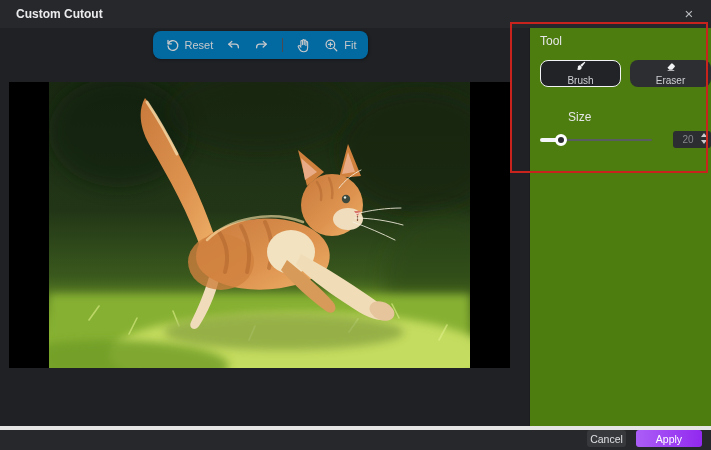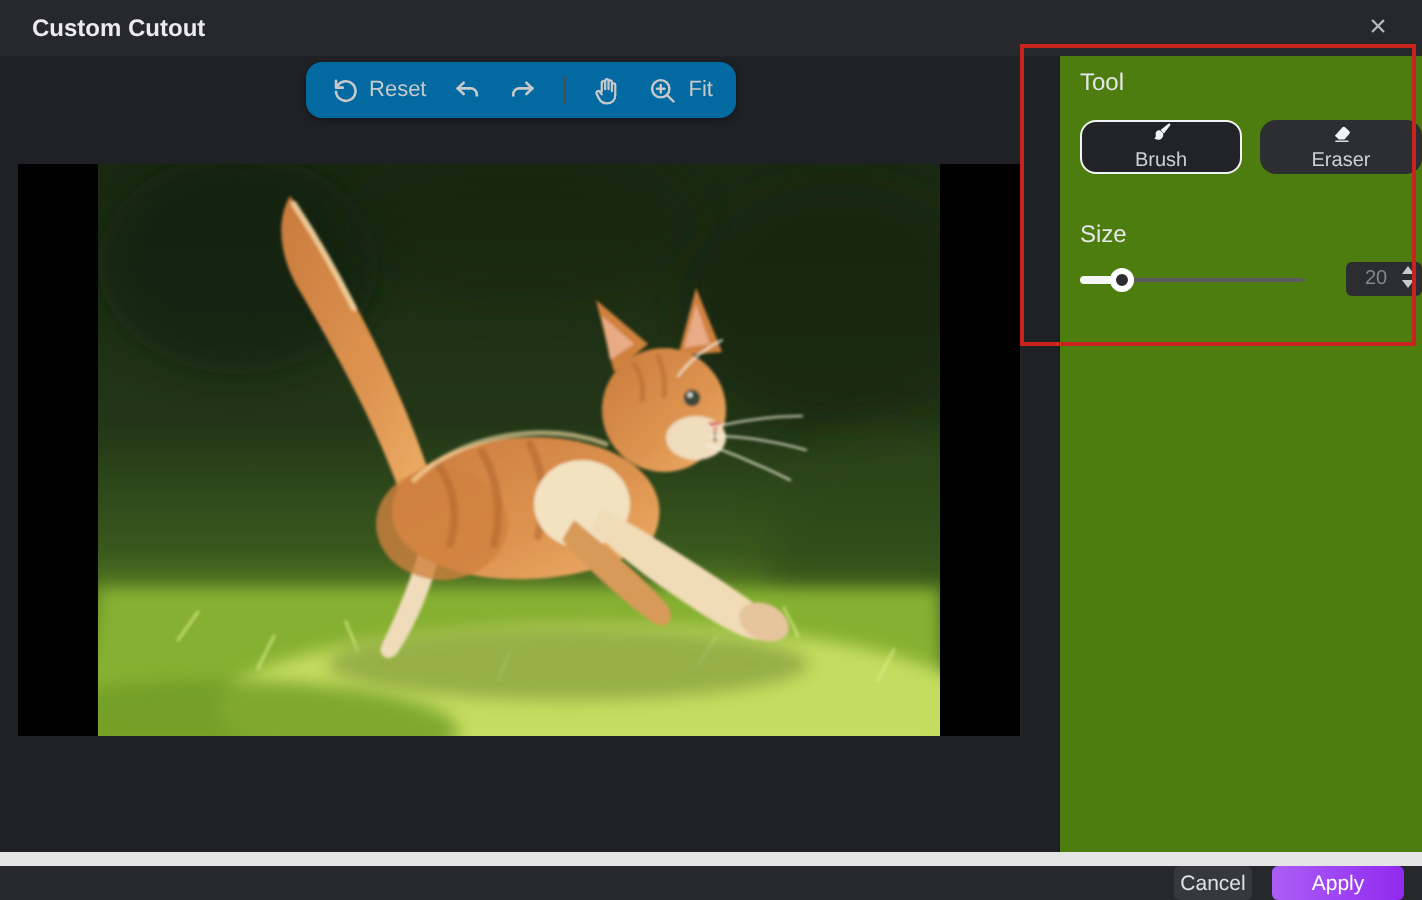--- a/index.html
+++ b/index.html
@@ -28,36 +28,36 @@
 
   
   .panel { position:absolute; left:529px; top:28px; width:190px; height:398px; background:#4d7c0f; border-left:1px solid #1b1d20; padding:4px 8px 0 10px; }
   .panel-label { font-size:12px; color:#e6e7e9; }
   .tool-label { margin-top:2px; }
   .tool-buttons { display:flex; gap:9px; margin-top:12px; }
   .tool-btn { flex:1; height:27px; border-radius:8px; background:#2c2e32; border:1.5px solid transparent;
               display:flex; flex-direction:column; align-items:center; justify-content:center; gap:3px; cursor:pointer; }
   .tool-btn.selected { background:#212327; border-color:#f2f3f4; }
   .tool-btn .t-label { font-size:10px; color:#cfd1d4; }
-  .size-label { margin-top:23px; }
+  .size-label { margin-top:23px;margin-left:28px; }
   .size-row { display:flex; align-items:center; margin-top:7px; gap:21px; }
   .slider { position:relative; flex:1; height:16px; cursor:pointer; }
   .slider .track { position:absolute; left:0; right:0; top:7px; height:2px; background:#595c60; border-radius:1px; }
   .slider .fill { position:absolute; left:0; top:6px; height:4px; background:#f4f5f6; border-radius:2px; }
   .slider .knob { position:absolute; top:2px; width:12px; height:12px; border-radius:50%;
                   background:#2a2c30; border:3px solid #ffffff; transform:translateX(-50%); }
   .size-input { position:relative; width:38px; height:17px; background:#2b2d31; border-radius:3px; display:flex; align-items:center; }
   .size-input .val { flex:1; text-align:center; font-size:10px; color:#85888c; padding-right:8px; }
   .spinners { position:absolute; right:4px; top:2px; display:flex; flex-direction:column; gap:3px; cursor:pointer; }
   .spin-up { width:0; height:0; border-left:3px solid transparent; border-right:3px solid transparent; border-bottom:4px solid #c8cacc; }
   .spin-down { width:0; height:0; border-left:3px solid transparent; border-right:3px solid transparent; border-top:4px solid #c8cacc; }
 
   
-  .footer { position:absolute; left:0; top:426px; width:711px; height:24px; background:#26282b; border-top:7px solid #e5e5e5;
-            display:flex; align-items:flex-end; justify-content:flex-end; gap:10px; padding-right:9px; }
+  .footer { position:absolute; left:0; top:426px; width:711px; height:24px; background:#26282b; border-top:4px solid #e5e5e5;
+            display:flex; align-items:flex-start; justify-content:flex-end; gap:10px; padding-right:9px; }
   .btn { height:17px; border-radius:3px; font-size:10.5px; display:flex; align-items:center; justify-content:center; cursor:pointer; }
   .btn-cancel { width:39px; background:#36383c; color:#dfe0e2; }
   .btn-apply { width:66px; background:linear-gradient(90deg,#ab5ef7,#9229ef); color:#ffffff; }
 
   
   .annotation { position:absolute; left:510px; top:22px; width:198px; height:151px; border:2px solid #c8231d; pointer-events:none; z-index:50; }
 </style>
 </head>
 <body>
 

